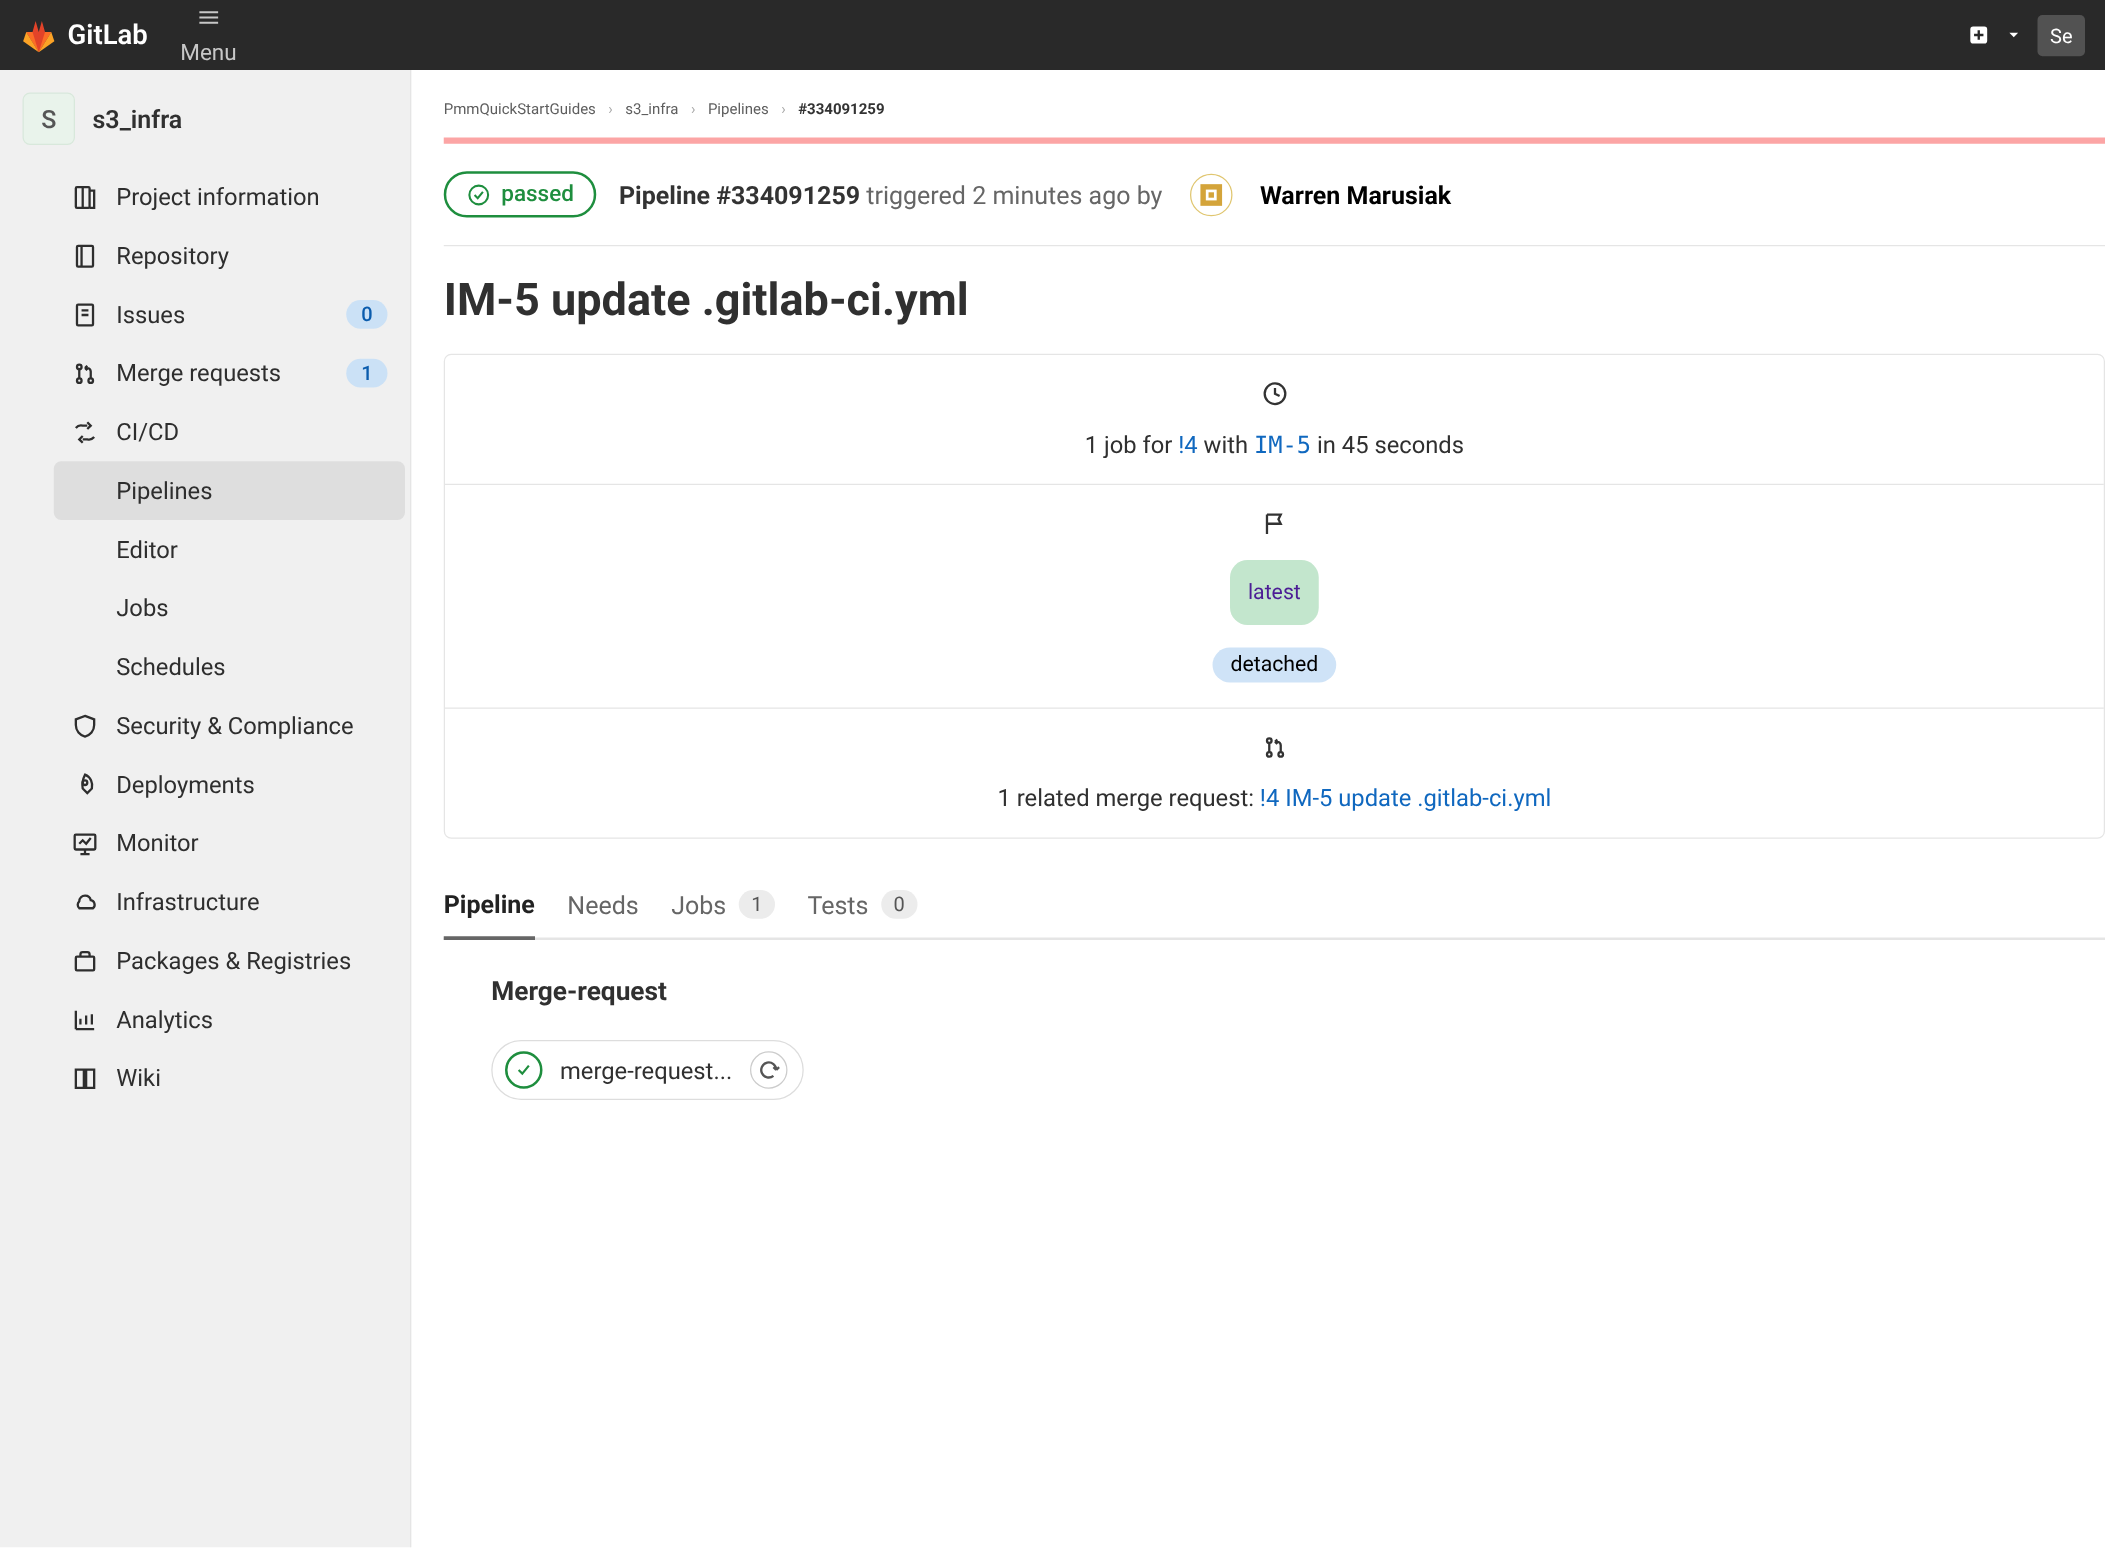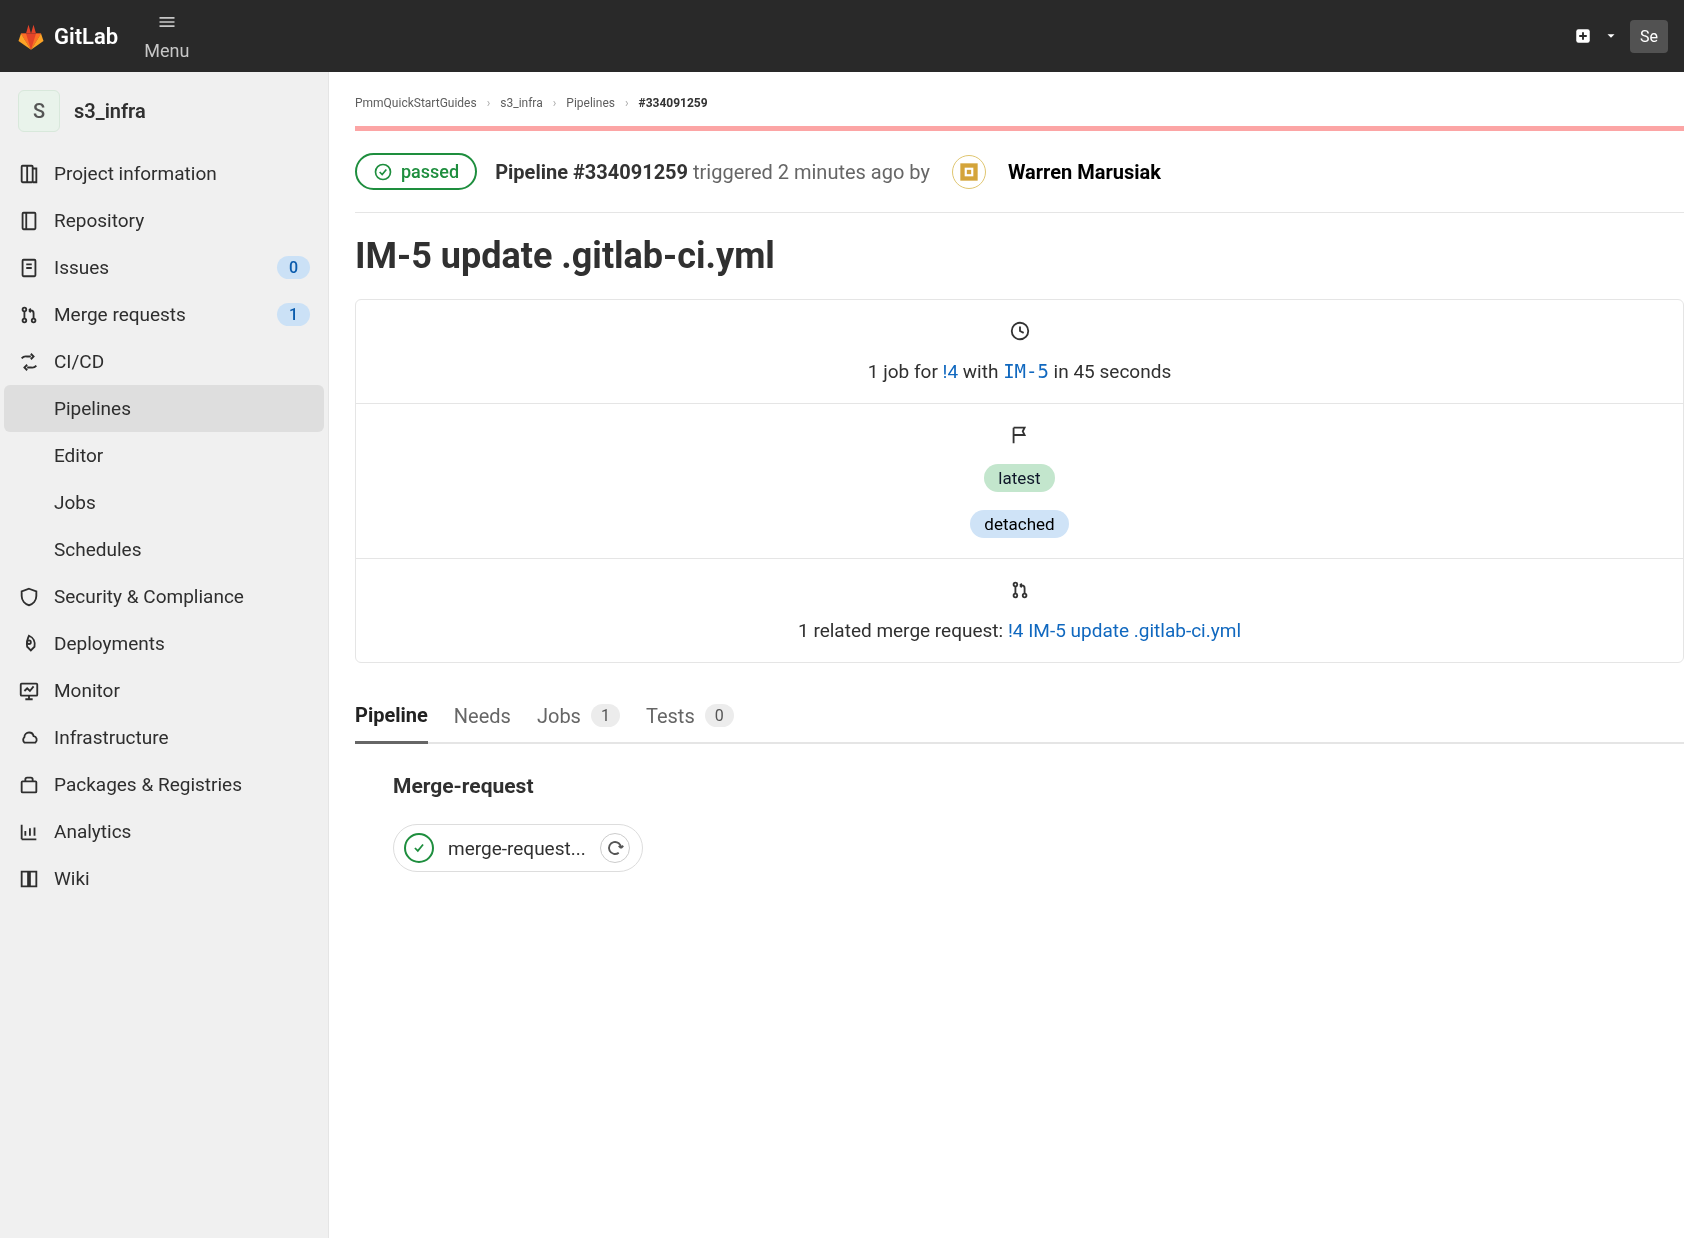--- a/index.html
+++ b/index.html
@@ -5,21 +5,21 @@
     * { margin: 0; padding: 0; box-sizing: border-box; }
     body {
       font-family: -apple-system, BlinkMacSystemFont, "Segoe UI", Roboto, sans-serif;
       font-size: 14px;
       color: #303030;
       background: #fff;
     }
     
     .top-header {
       background: #292929;
-      height: 72px;
+      height: 56px;
       display: flex;
       align-items: center;
       padding: 0 16px;
       justify-content: space-between;
     }
     .header-left { display: flex; align-items: center; gap: 16px; }
     .gitlab-logo { display: flex; align-items: center; gap: 8px; color: #fff; font-size: 22px; font-weight: 600; }
     .logo-icon { width: 30px; height: 30px; }
     .menu-button { display: flex; align-items: center; gap: 8px; color: #c7c7c7; font-size: 18px; font-weight: 400; cursor: pointer; padding: 6px 10px; flex-direction: column; }
     .menu-button svg { width: 20px; height: 20px; }
@@ -45,21 +45,21 @@
     }
     .project-avatar {
       width: 42px; height: 42px;
       background: #e9f3eb;
       border: 1px solid #d8e8db;
       border-radius: 6px;
       display: flex; align-items: center; justify-content: center;
       font-size: 20px; font-weight: 500; color: #555;
     }
     .project-name { font-size: 20px; font-weight: 600; }
-    .nav-list { list-style: none; }
+    .nav-list { list-style: none; margin-left: 39px; }
     .nav-item {
       display: flex; align-items: center; gap: 14px;
       padding: 12px 18px;
       font-size: 19px;
       color: #2e2e2e;
       cursor: pointer;
     }
     .nav-item .nav-icon { width: 22px; height: 22px; display: flex; align-items: center; justify-content: center; flex-shrink: 0; }
     .nav-label { flex: 1; }
     .nav-badge {
@@ -132,21 +132,21 @@
       display: flex; align-items: center; gap: 18px;
       padding: 20px 26px;
       border-bottom: 1px solid #e5e5e5;
       font-size: 19px;
       flex-direction: column;
     }
     .info-row:last-child { border-bottom: none; }
     .info-row .row-icon { width: 22px; height: 22px; display:flex; align-items:center; justify-content:center; color:#333; flex-shrink: 0; }
     .link-blue { color: #1068bf; text-decoration: none; cursor: pointer; }
     .mono { font-family: ui-monospace, "SF Mono", Menlo, Consolas, monospace; }
-    .tag-green { background: #c3e6cd; color: #0f172a; border-radius: 14px; padding: 4px 14px; font-size: 17px; }
+    .tag-green { background: #c3e6cd; color: #4c1d95; border-radius: 14px; padding: 16px 14px; font-size: 17px; }
     .tag-blue { background: #cfe3f7; color: #000000; border-radius: 14px; padding: 4px 14px; font-size: 17px; }
     .copy-btn { cursor: pointer; color: #666; display: inline-flex; }
 
     
     .tabs {
       display: flex; gap: 26px;
       margin-top: 26px;
       border-bottom: 2px solid #e5e5e5;
       font-size: 20px;
     }

